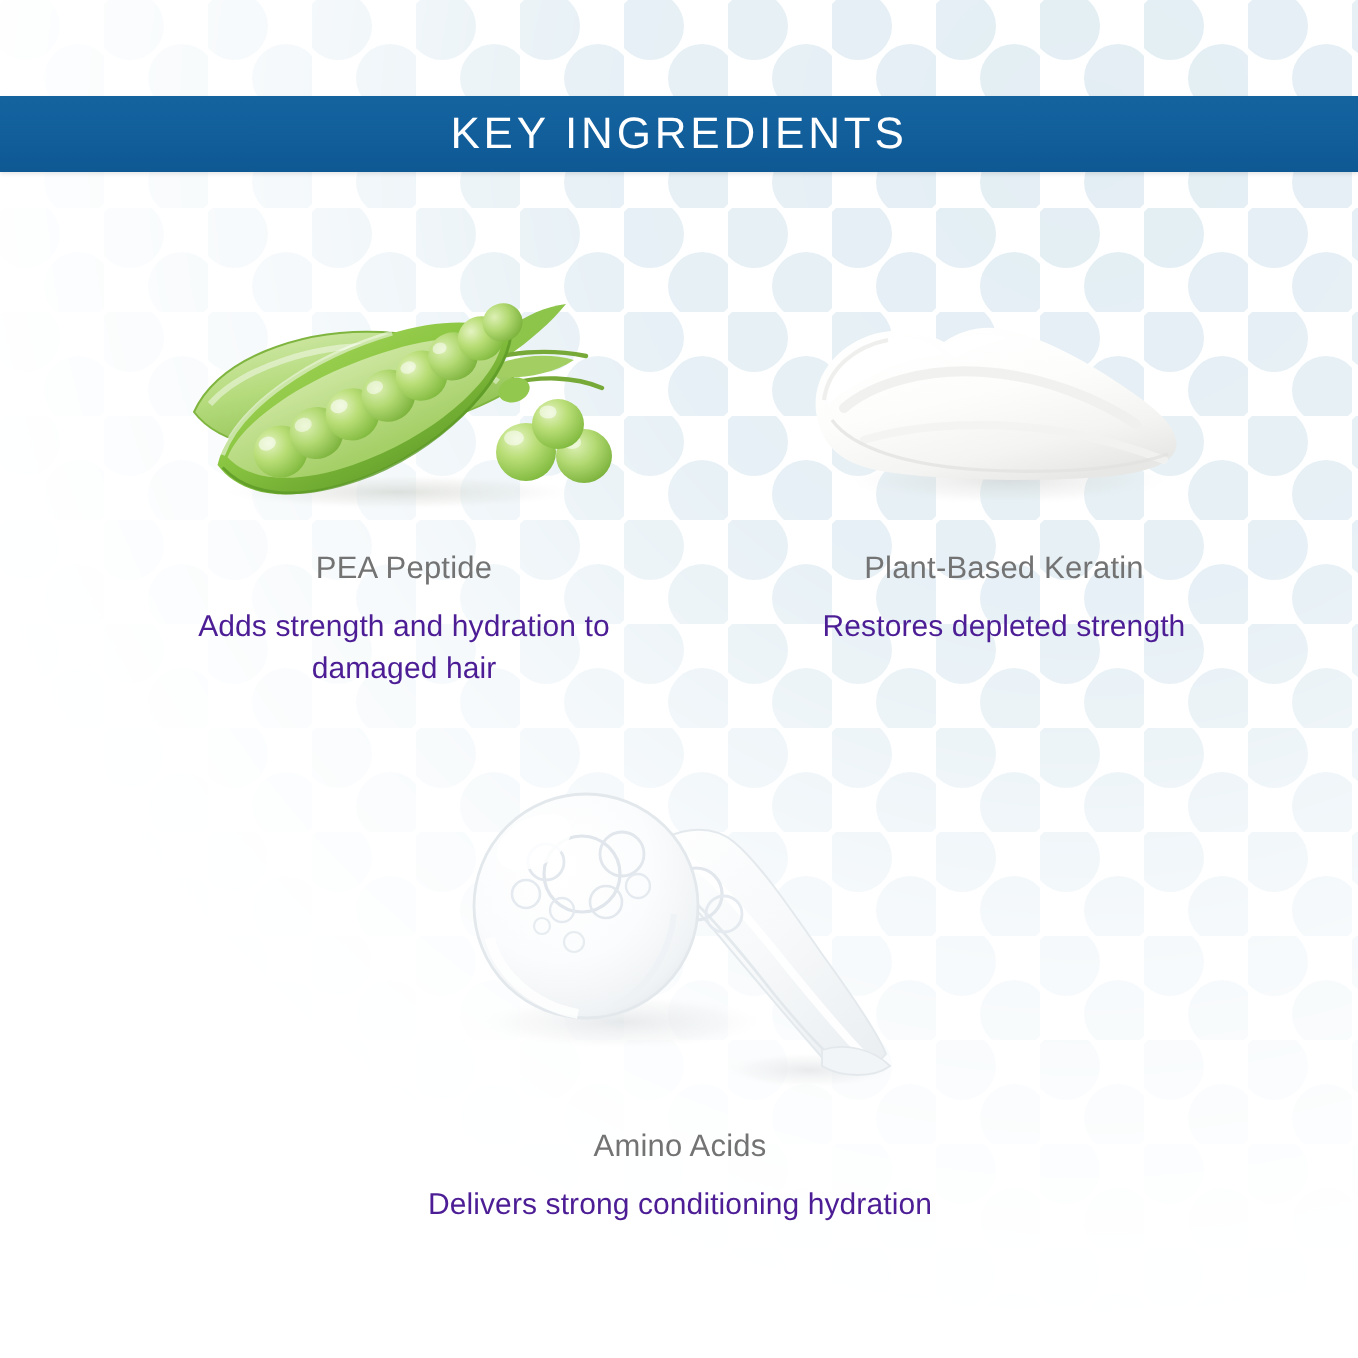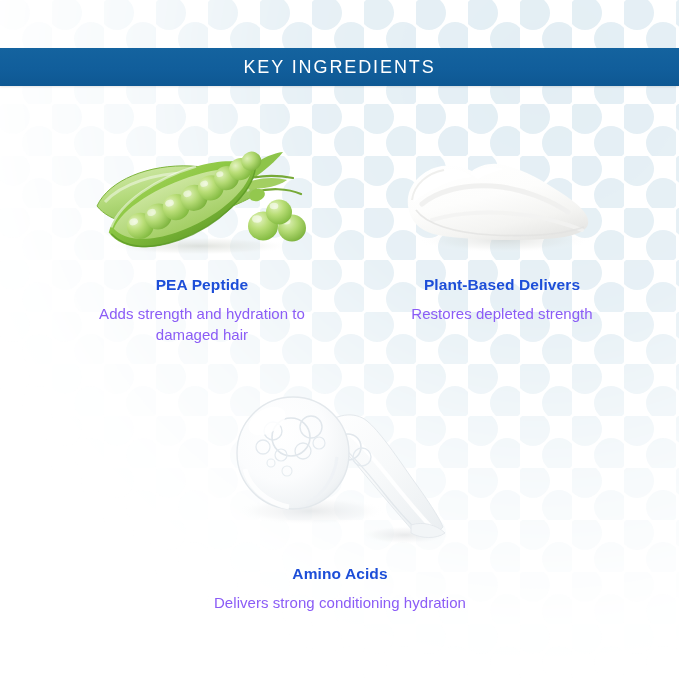--- a/index.html
+++ b/index.html
@@ -41,47 +41,47 @@
     width: 679px;
     height: 38px;
     background: linear-gradient(180deg, #14639f 0%, #115e9b 55%, #0e5893 100%);
     display: flex;
     align-items: center;
     justify-content: center;
     box-shadow: 0 1px 2px rgba(0,0,0,0.10);
   }
   .banner-title {
     color: #ffffff;
-    font-size: 18px;
+    font-size: 22px;
     font-weight: 400;
     letter-spacing: 1.9px;
     line-height: 1;
     font-family: "Liberation Sans", sans-serif;
     white-space: nowrap;
   }
 
   
   .card {
     position: absolute;
     display: flex;
     flex-direction: column;
     align-items: center;
   }
   .card-name {
     font-size: 15.5px;
-    font-weight: bold;
-    color: #1d4ed8;
+    font-weight: normal;
+    color: #737373;
     letter-spacing: 0.1px;
     line-height: 1.2;
     white-space: nowrap;
   }
   .card-desc {
     font-size: 15px;
     font-weight: 400;
-    color: #8b5cf6;
+    color: #4c1d95;
     text-align: center;
     line-height: 1.42;
     margin-top: 8px;
     letter-spacing: 0.05px;
   }
 
   #card-pea      { left: 42px;  top: 140px; width: 320px; }
   #card-keratin  { left: 352px; top: 140px; width: 300px; }
   #card-amino    { left: 150px; top: 385px; width: 380px; }
 
@@ -245,21 +245,21 @@
         <path d="M22 58 C 24 42, 38 31, 54 29 C 66 28, 74 32, 80 37
                  C 72 38, 58 40, 46 47 C 34 53, 26 58, 22 62 Z" fill="#ffffff" fill-opacity="0.95"></path>
         <path d="M78 33 C 88 27, 100 26, 112 29 C 104 31, 94 34, 86 39 Z" fill="#ffffff" fill-opacity="0.9"></path>
 
         <path d="M30 64 C 44 52, 70 44, 100 46 C 130 48, 158 60, 176 72" fill="none" stroke="#f0f0ee" stroke-width="5" stroke-linecap="round" stroke-opacity="0.9"></path>
         <path d="M40 80 C 66 72, 104 70, 140 76 C 162 80, 180 86, 190 90" fill="none" stroke="#f3f3f1" stroke-width="4" stroke-linecap="round" stroke-opacity="0.8"></path>
         <path d="M24 70 C 34 84, 62 93, 100 95 C 140 97, 172 94, 192 87" fill="none" stroke="#e2e2e0" stroke-width="1.6" stroke-opacity="0.75"></path>
         <path d="M20 60 C 22 44, 36 33, 52 30" fill="none" stroke="#ededeb" stroke-width="2" stroke-opacity="0.9"></path>
       </svg>
     </div>
-    <div class="card-name">Plant-Based Delivers</div>
+    <div class="card-name">Plant-Based Keratin</div>
     <div class="card-desc">Restores depleted strength</div>
   </div>
 
   <div class="card" id="card-amino">
     <div class="art-box art-droplet">
       <svg viewBox="0 0 250 160" width="250" height="160">
         <defs>
           <radialGradient id="bulbG" cx="0.38" cy="0.33" r="0.75">
             <stop offset="0%" stop-color="#ffffff"></stop>
             <stop offset="55%" stop-color="#fbfcfd"></stop>

